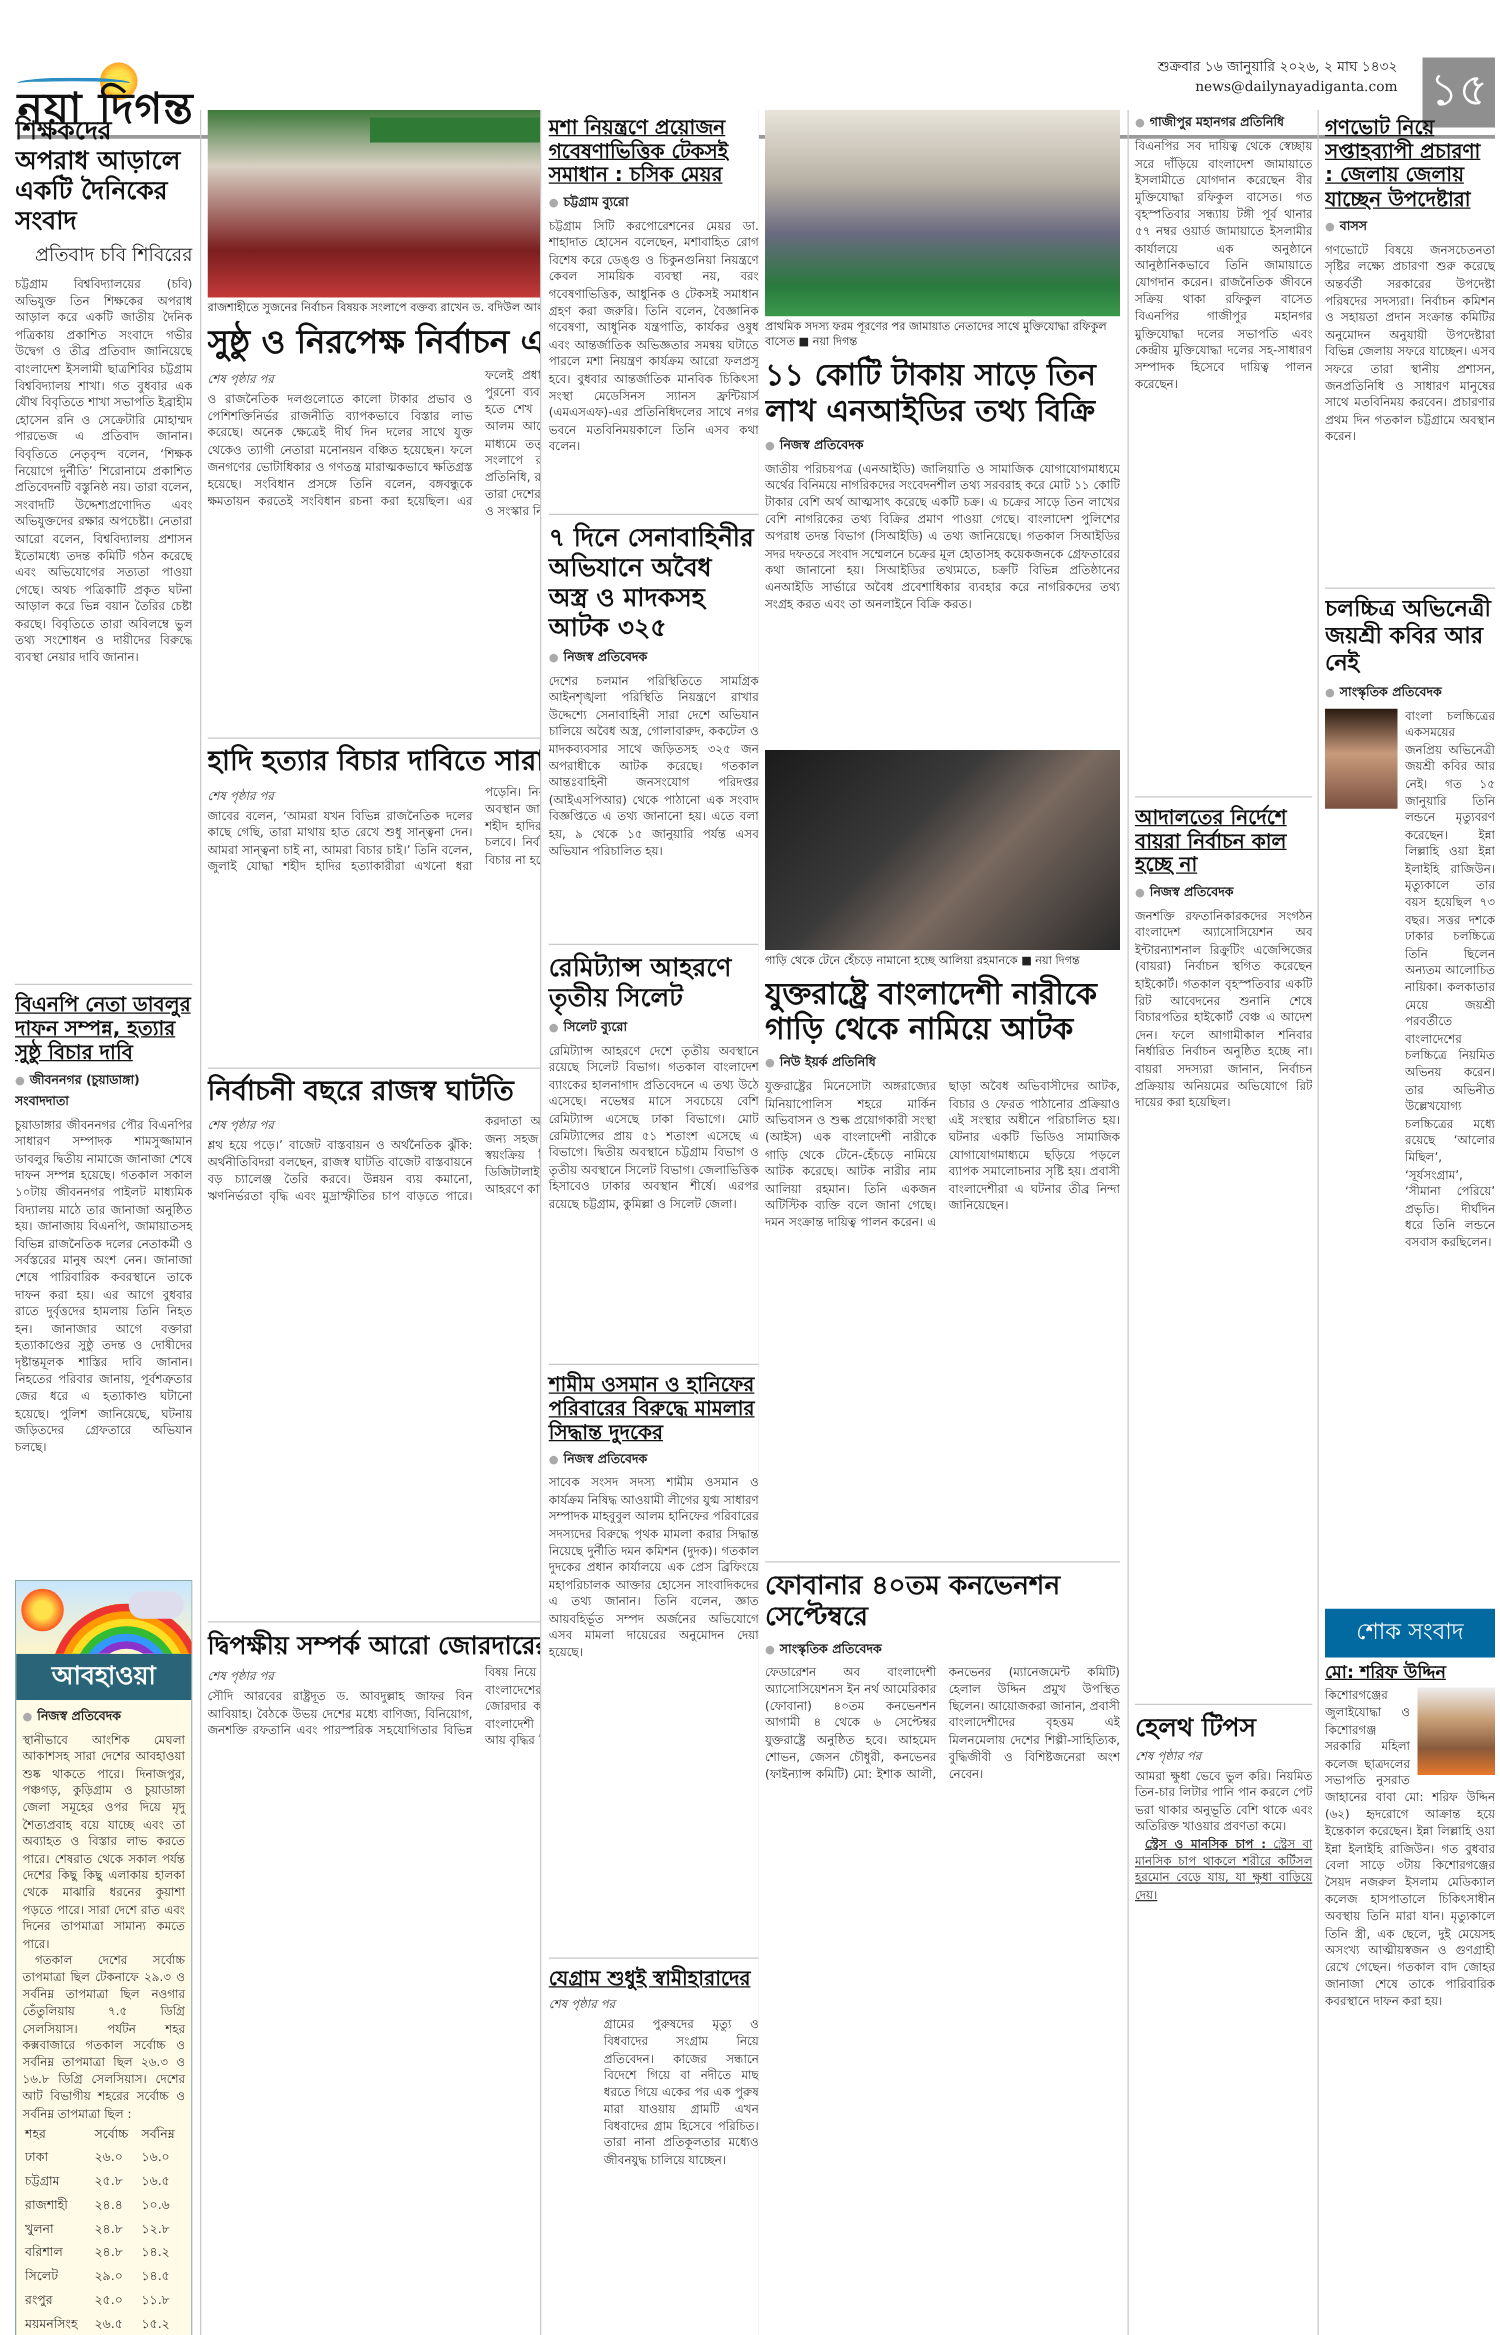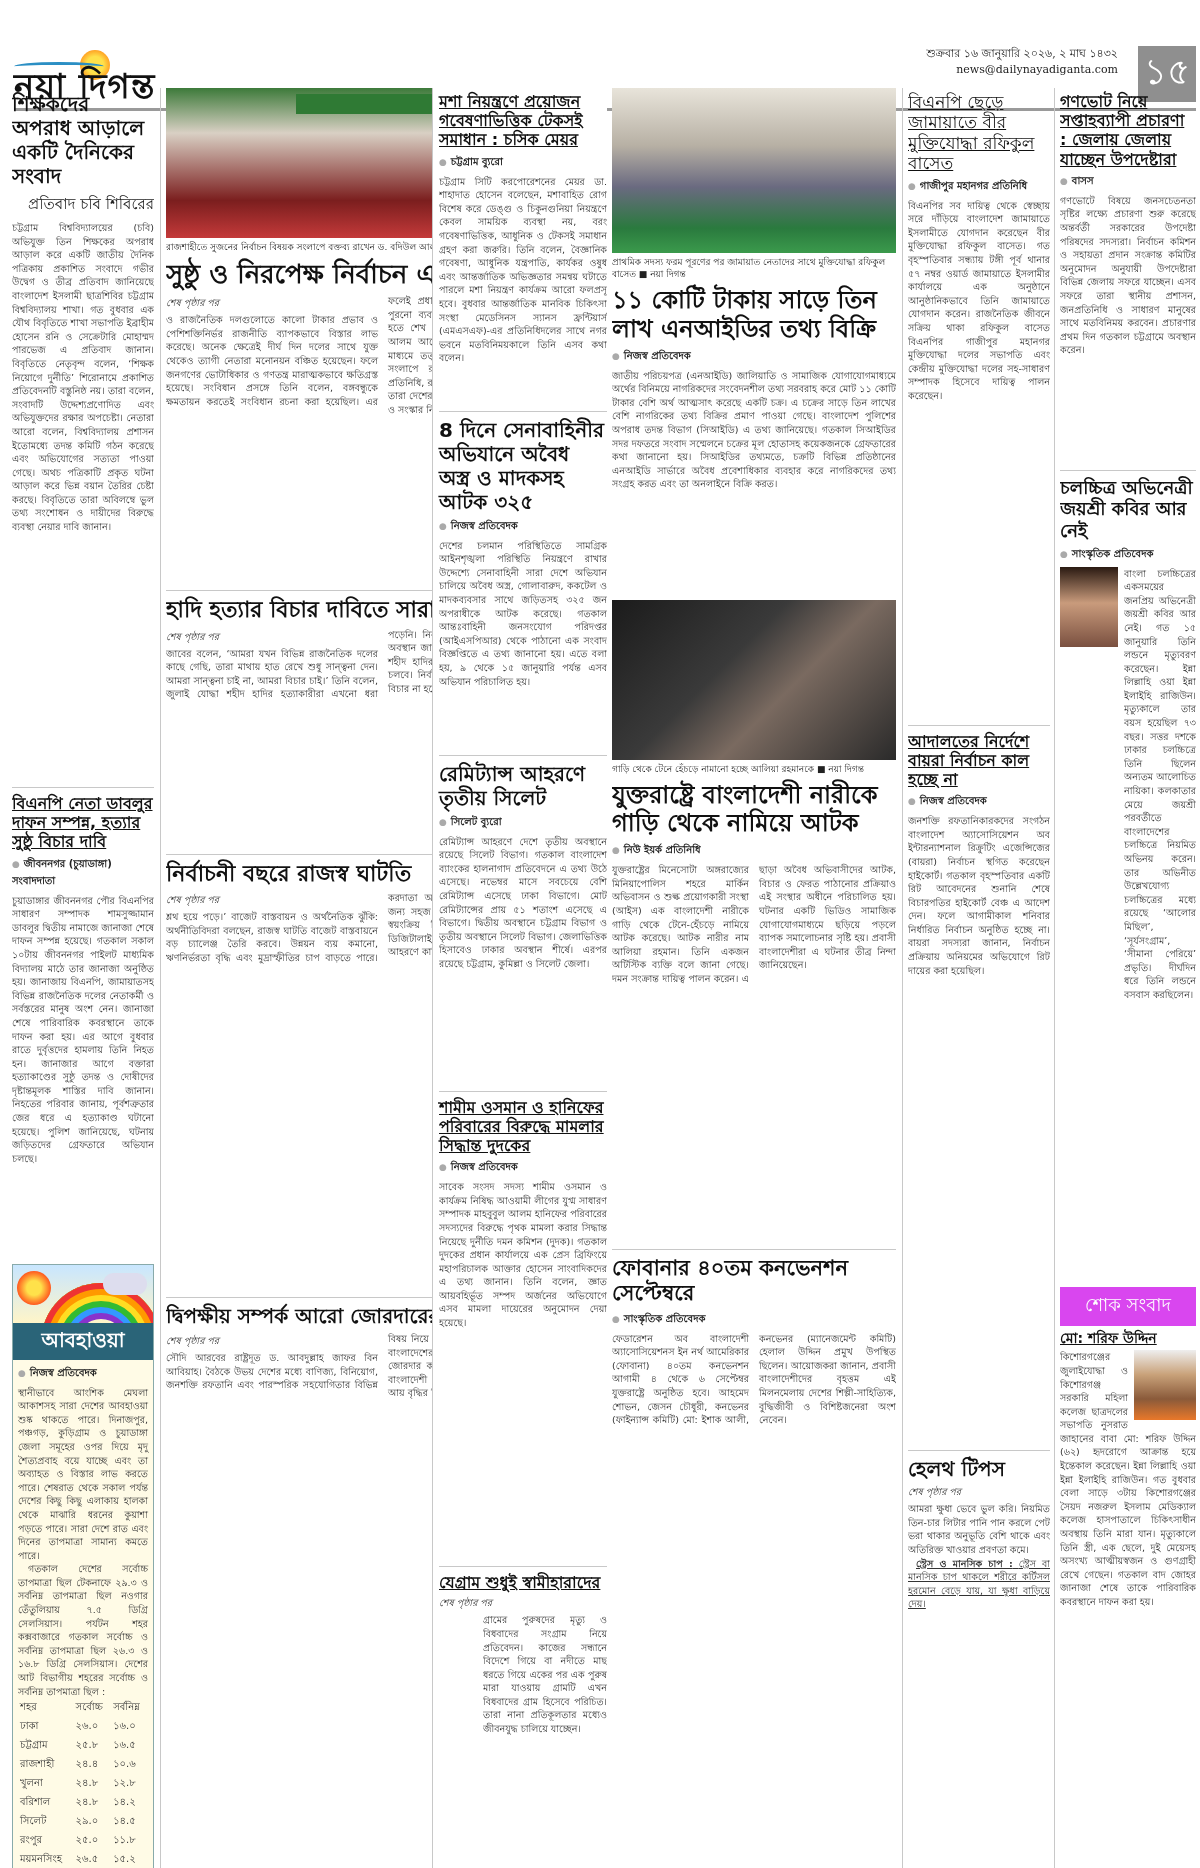--- a/index.html
+++ b/index.html
@@ -27,21 +27,21 @@
   .caption { font-size:9px; color:#222; margin:3px 0 6px; line-height:12px; }
   .hr { height:1px; background:#c8c8c8; margin:6px 0; }
   .weather { border:1px solid #8aa; background:#fffbe6; }
   .weather-banner { height:58px; position:relative; background:linear-gradient(180deg,#c8e6ff,#fff5c8); overflow:hidden; }
   .rainbow { position:absolute; left:20px; top:10px; width:120px; height:120px; border-radius:50%; border:8px solid transparent; box-shadow: inset 0 0 0 6px #e33, inset 0 0 0 12px #f90, inset 0 0 0 18px #fd2, inset 0 0 0 24px #3b3, inset 0 0 0 30px #39f, inset 0 0 0 36px #83c; }
   .sun2 { position:absolute; left:4px; top:6px; width:34px; height:34px; border-radius:50%; background:radial-gradient(circle,#ffe14a 30%,#ff5a1f 70%); }
   .cloud { position:absolute; right:6px; top:8px; width:44px; height:22px; background:#dde; border-radius:12px; }
   .weather-title { background:#2a6478; color:#fff; text-align:center; font-size:20px; font-weight:bold; padding:2px 0; }
   .wtable { width:100%; border-collapse:collapse; font-size:10px; color:#333; }
   .wtable td { padding:1px 2px; }
-  .shok-title { background:#d946ef; color:#fff; text-align:center; font-size:18px; padding:4px 0; margin-bottom:4px; }
+  .shok-title { background:#0369a1; color:#fff; text-align:center; font-size:18px; padding:4px 0; margin-bottom:4px; }
   .portrait { float:right; width:62px; height:70px; margin:0 0 4px 6px; background:linear-gradient(180deg,#eee 0%,#c9a27a 35%,#8a5a3a 70%,#e8782a 100%); }
   .actress { float:left; width:58px; height:80px; margin:0 6px 4px 0; background:linear-gradient(180deg,#2a1a12 0%,#c99b7c 45%,#7a5040 100%); }
 </style>
 </head>
 <body>
 
 <div class="abs masthead-logo">
   <div class="logo-sun"></div>
   <div class="logo-wave"></div>
   <div class="logo-text">নয়া দিগন্ত</div>
@@ -173,21 +173,21 @@
 </div>
 
 <div class="col" style="left:432px; width:168px; background:#fff; border-left:1px solid #c8c8c8; padding-left:6px;">
   <article>
     <h2 class="hl sm">মশা নিয়ন্ত্রণে প্রয়োজন গবেষণাভিত্তিক টেকসই সমাধান : চসিক মেয়র</h2>
     <div class="byline">চট্টগ্রাম ব্যুরো</div>
     <p class="body" style="height:230px; overflow:hidden;">চট্টগ্রাম সিটি করপোরেশনের মেয়র ডা. শাহাদাত হোসেন বলেছেন, মশাবাহিত রোগ বিশেষ করে ডেঙ্গু ও চিকুনগুনিয়া নিয়ন্ত্রণে কেবল সাময়িক ব্যবস্থা নয়, বরং গবেষণাভিত্তিক, আধুনিক ও টেকসই সমাধান গ্রহণ করা জরুরি। তিনি বলেন, বৈজ্ঞানিক গবেষণা, আধুনিক যন্ত্রপাতি, কার্যকর ওষুধ এবং আন্তর্জাতিক অভিজ্ঞতার সমন্বয় ঘটাতে পারলে মশা নিয়ন্ত্রণ কার্যক্রম আরো ফলপ্রসূ হবে। বুধবার আন্তর্জাতিক মানবিক চিকিৎসা সংস্থা মেডেসিনস স্যানস ফ্রন্টিয়ার্স (এমএসএফ)-এর প্রতিনিধিদলের সাথে নগর ভবনে মতবিনিময়কালে তিনি এসব কথা বলেন।</p>
   </article>
   <div class="hr"></div>
   <article>
-    <h2 class="hl mid">8 দিনে সেনাবাহিনীর অভিযানে অবৈধ অস্ত্র ও মাদকসহ আটক ৩২৫</h2>
+    <h2 class="hl mid">৭ দিনে সেনাবাহিনীর অভিযানে অবৈধ অস্ত্র ও মাদকসহ আটক ৩২৫</h2>
     <div class="byline">নিজস্ব প্রতিবেদক</div>
     <p class="body" style="height:210px; overflow:hidden;">দেশের চলমান পরিস্থিতিতে সামগ্রিক আইনশৃঙ্খলা পরিস্থিতি নিয়ন্ত্রণে রাখার উদ্দেশ্যে সেনাবাহিনী সারা দেশে অভিযান চালিয়ে অবৈধ অস্ত্র, গোলাবারুদ, ককটেল ও মাদকব্যবসার সাথে জড়িতসহ ৩২৫ জন অপরাধীকে আটক করেছে। গতকাল আন্তঃবাহিনী জনসংযোগ পরিদপ্তর (আইএসপিআর) থেকে পাঠানো এক সংবাদ বিজ্ঞপ্তিতে এ তথ্য জানানো হয়। এতে বলা হয়, ৯ থেকে ১৫ জানুয়ারি পর্যন্ত এসব অভিযান পরিচালিত হয়।</p>
   </article>
   <div class="hr"></div>
   <article>
     <h2 class="hl mid">রেমিট্যান্স আহরণে তৃতীয় সিলেট</h2>
     <div class="byline">সিলেট ব্যুরো</div>
     <p class="body" style="height:250px; overflow:hidden;">রেমিট্যান্স আহরণে দেশে তৃতীয় অবস্থানে রয়েছে সিলেট বিভাগ। গতকাল বাংলাদেশ ব্যাংকের হালনাগাদ প্রতিবেদনে এ তথ্য উঠে এসেছে। নভেম্বর মাসে সবচেয়ে বেশি রেমিট্যান্স এসেছে ঢাকা বিভাগে। মোট রেমিট্যান্সের প্রায় ৫১ শতাংশ এসেছে এ বিভাগে। দ্বিতীয় অবস্থানে চট্টগ্রাম বিভাগ ও তৃতীয় অবস্থানে সিলেট বিভাগ। জেলাভিত্তিক হিসাবেও ঢাকার অবস্থান শীর্ষে। এরপর রয়েছে চট্টগ্রাম, কুমিল্লা ও সিলেট জেলা।</p>
   </article>
   <div class="hr"></div>
@@ -226,21 +226,20 @@
     <h2 class="hl big" style="font-size:21px;">ফোবানার ৪০তম কনভেনশন সেপ্টেম্বরে</h2>
     <div class="byline">সাংস্কৃতিক প্রতিবেদক</div>
     <div style="column-count:2; column-gap:10px; height:420px; overflow:hidden;">
       <p class="body">ফেডারেশন অব বাংলাদেশী অ্যাসোসিয়েশনস ইন নর্থ আমেরিকার (ফোবানা) ৪০তম কনভেনশন আগামী ৪ থেকে ৬ সেপ্টেম্বর যুক্তরাষ্ট্রে অনুষ্ঠিত হবে। আহমেদ শোভন, জেসন চৌধুরী, কনভেনর (ফাইন্যান্স কমিটি) মো: ইশাক আলী, কনভেনর (ম্যানেজমেন্ট কমিটি) হেলাল উদ্দিন প্রমুখ উপস্থিত ছিলেন। আয়োজকরা জানান, প্রবাসী বাংলাদেশীদের বৃহত্তম এই মিলনমেলায় দেশের শিল্পী-সাহিত্যিক, বুদ্ধিজীবী ও বিশিষ্টজনেরা অংশ নেবেন।</p>
     </div>
   </article>
 </div>
 
 <div class="col" style="left:908px; width:142px;">
   <article>
-    <h2 class="hl sm" style="font-weight:normal; font-size:17px;">বিএনপি ছেড়ে জামায়াতে বীর মুক্তিযোদ্ধা রফিকুল বাসেত</h2>
     <div class="byline">গাজীপুর মহানগর প্রতিনিধি</div>
     <p class="body" style="height:520px; overflow:hidden;">বিএনপির সব দায়িত্ব থেকে স্বেচ্ছায় সরে দাঁড়িয়ে বাংলাদেশ জামায়াতে ইসলামীতে যোগদান করেছেন বীর মুক্তিযোদ্ধা রফিকুল বাসেত। গত বৃহস্পতিবার সন্ধ্যায় টঙ্গী পূর্ব থানার ৫৭ নম্বর ওয়ার্ড জামায়াতে ইসলামীর কার্যালয়ে এক অনুষ্ঠানে আনুষ্ঠানিকভাবে তিনি জামায়াতে যোগদান করেন। রাজনৈতিক জীবনে সক্রিয় থাকা রফিকুল বাসেত বিএনপির গাজীপুর মহানগর মুক্তিযোদ্ধা দলের সভাপতি এবং কেন্দ্রীয় মুক্তিযোদ্ধা দলের সহ-সাধারণ সম্পাদক হিসেবে দায়িত্ব পালন করেছেন।</p>
   </article>
   <div class="hr"></div>
   <article>
     <h2 class="hl sm">আদালতের নির্দেশে বায়রা নির্বাচন কাল হচ্ছে না</h2>
     <div class="byline">নিজস্ব প্রতিবেদক</div>
     <p class="body" style="height:630px; overflow:hidden;">জনশক্তি রফতানিকারকদের সংগঠন বাংলাদেশ অ্যাসোসিয়েশন অব ইন্টারন্যাশনাল রিক্রুটিং এজেন্সিজের (বায়রা) নির্বাচন স্থগিত করেছেন হাইকোর্ট। গতকাল বৃহস্পতিবার একটি রিট আবেদনের শুনানি শেষে বিচারপতির হাইকোর্ট বেঞ্চ এ আদেশ দেন। ফলে আগামীকাল শনিবার নির্ধারিত নির্বাচন অনুষ্ঠিত হচ্ছে না। বায়রা সদস্যরা জানান, নির্বাচন প্রক্রিয়ায় অনিয়মের অভিযোগে রিট দায়ের করা হয়েছিল।</p>
   </article>
   <div class="hr"></div>

